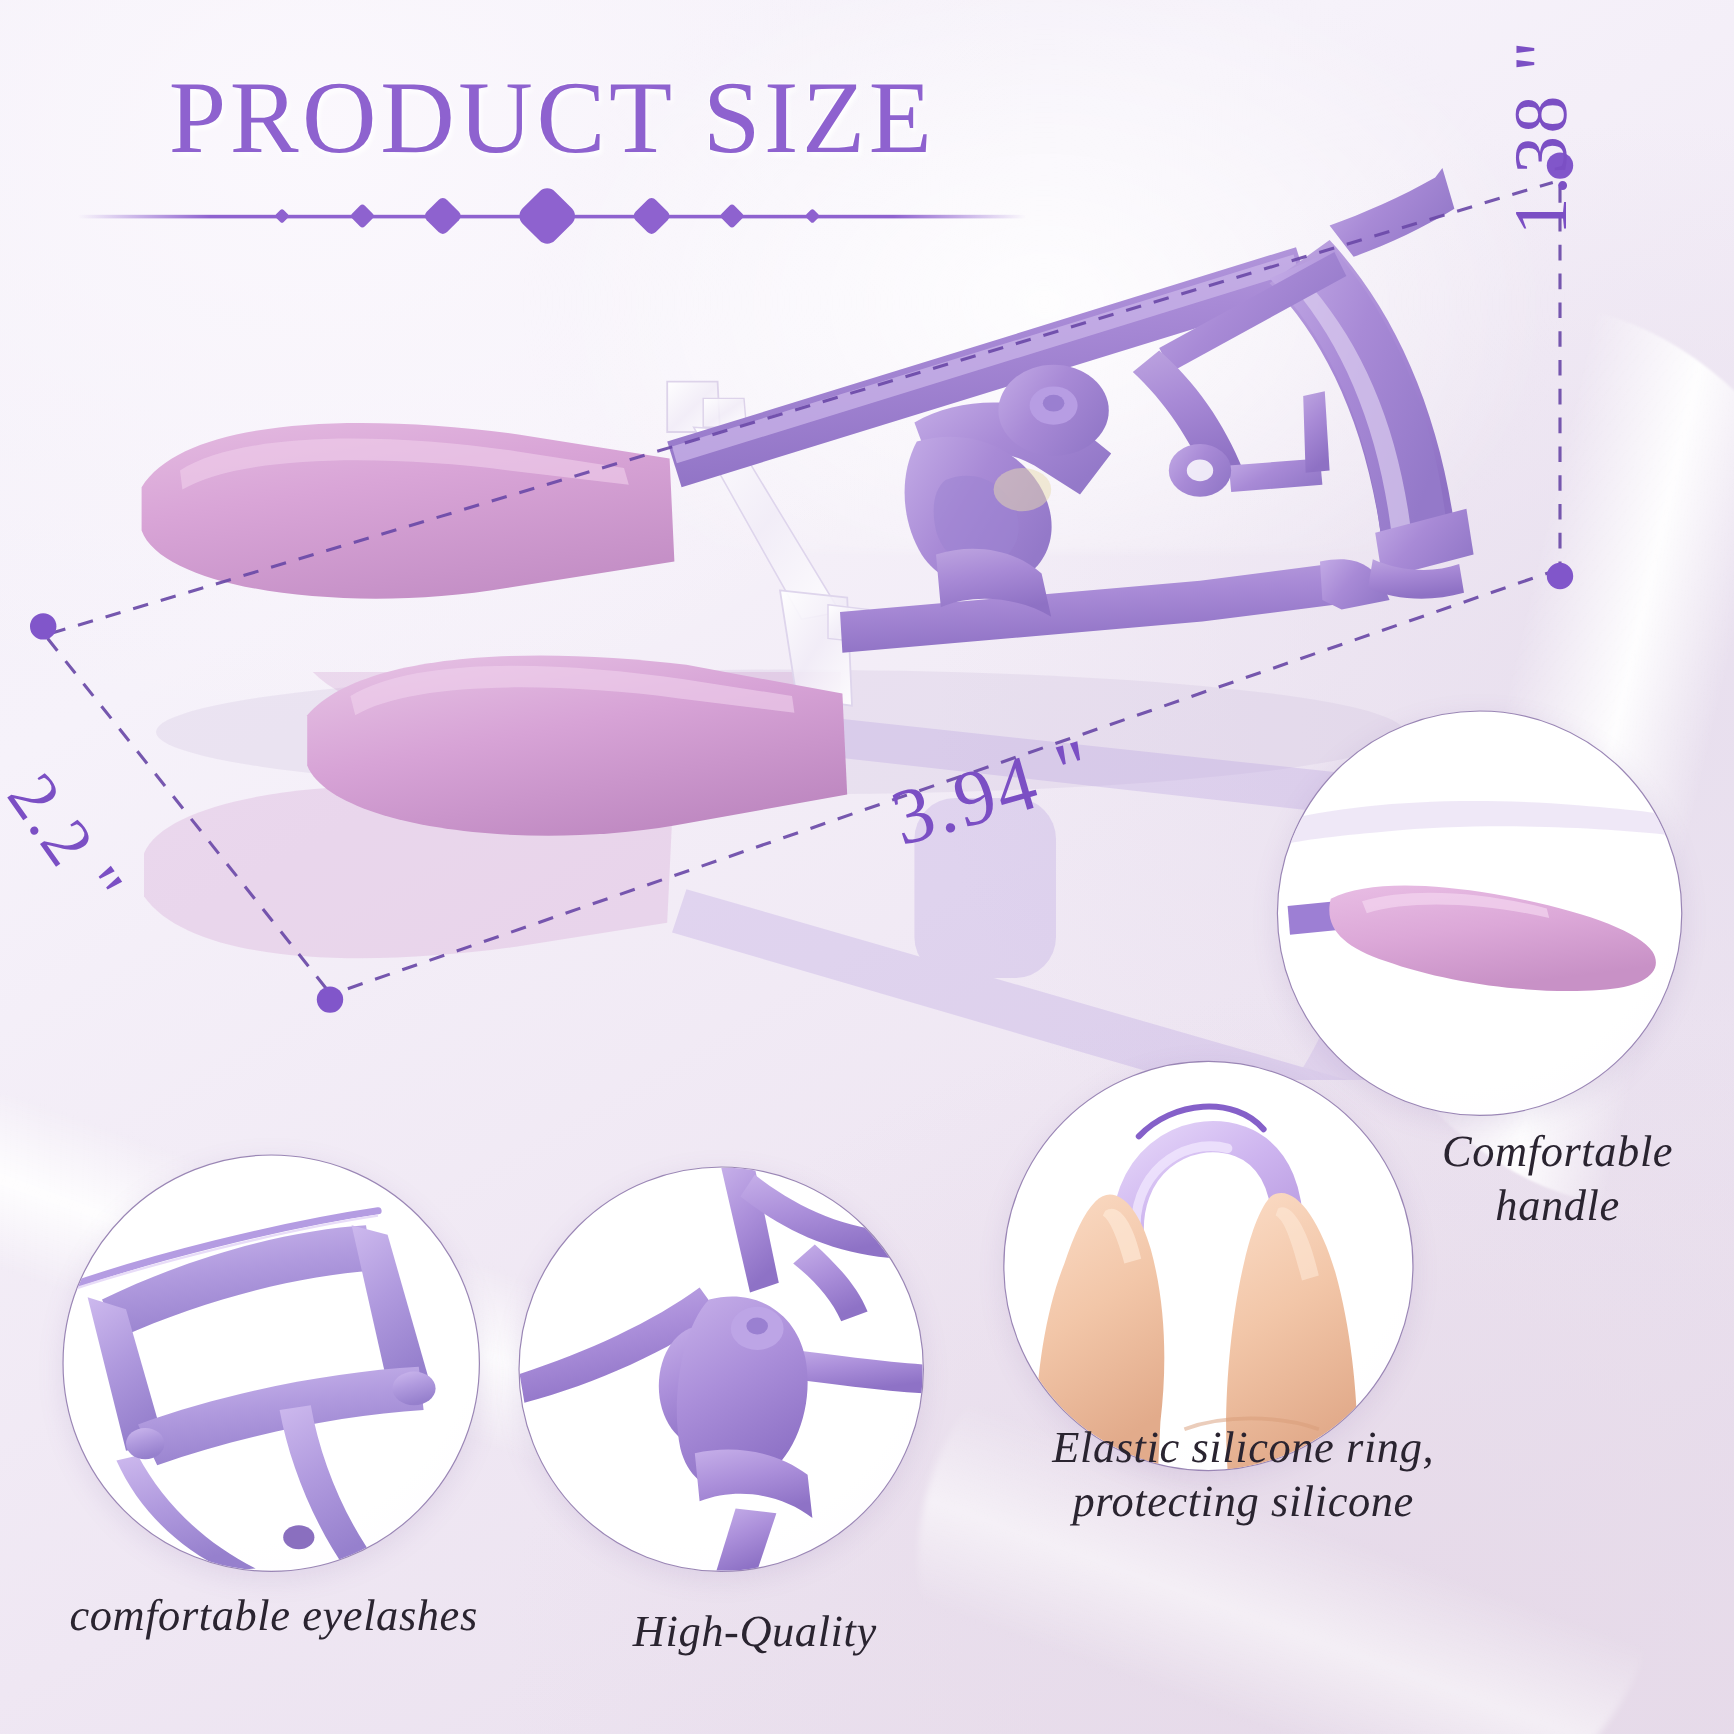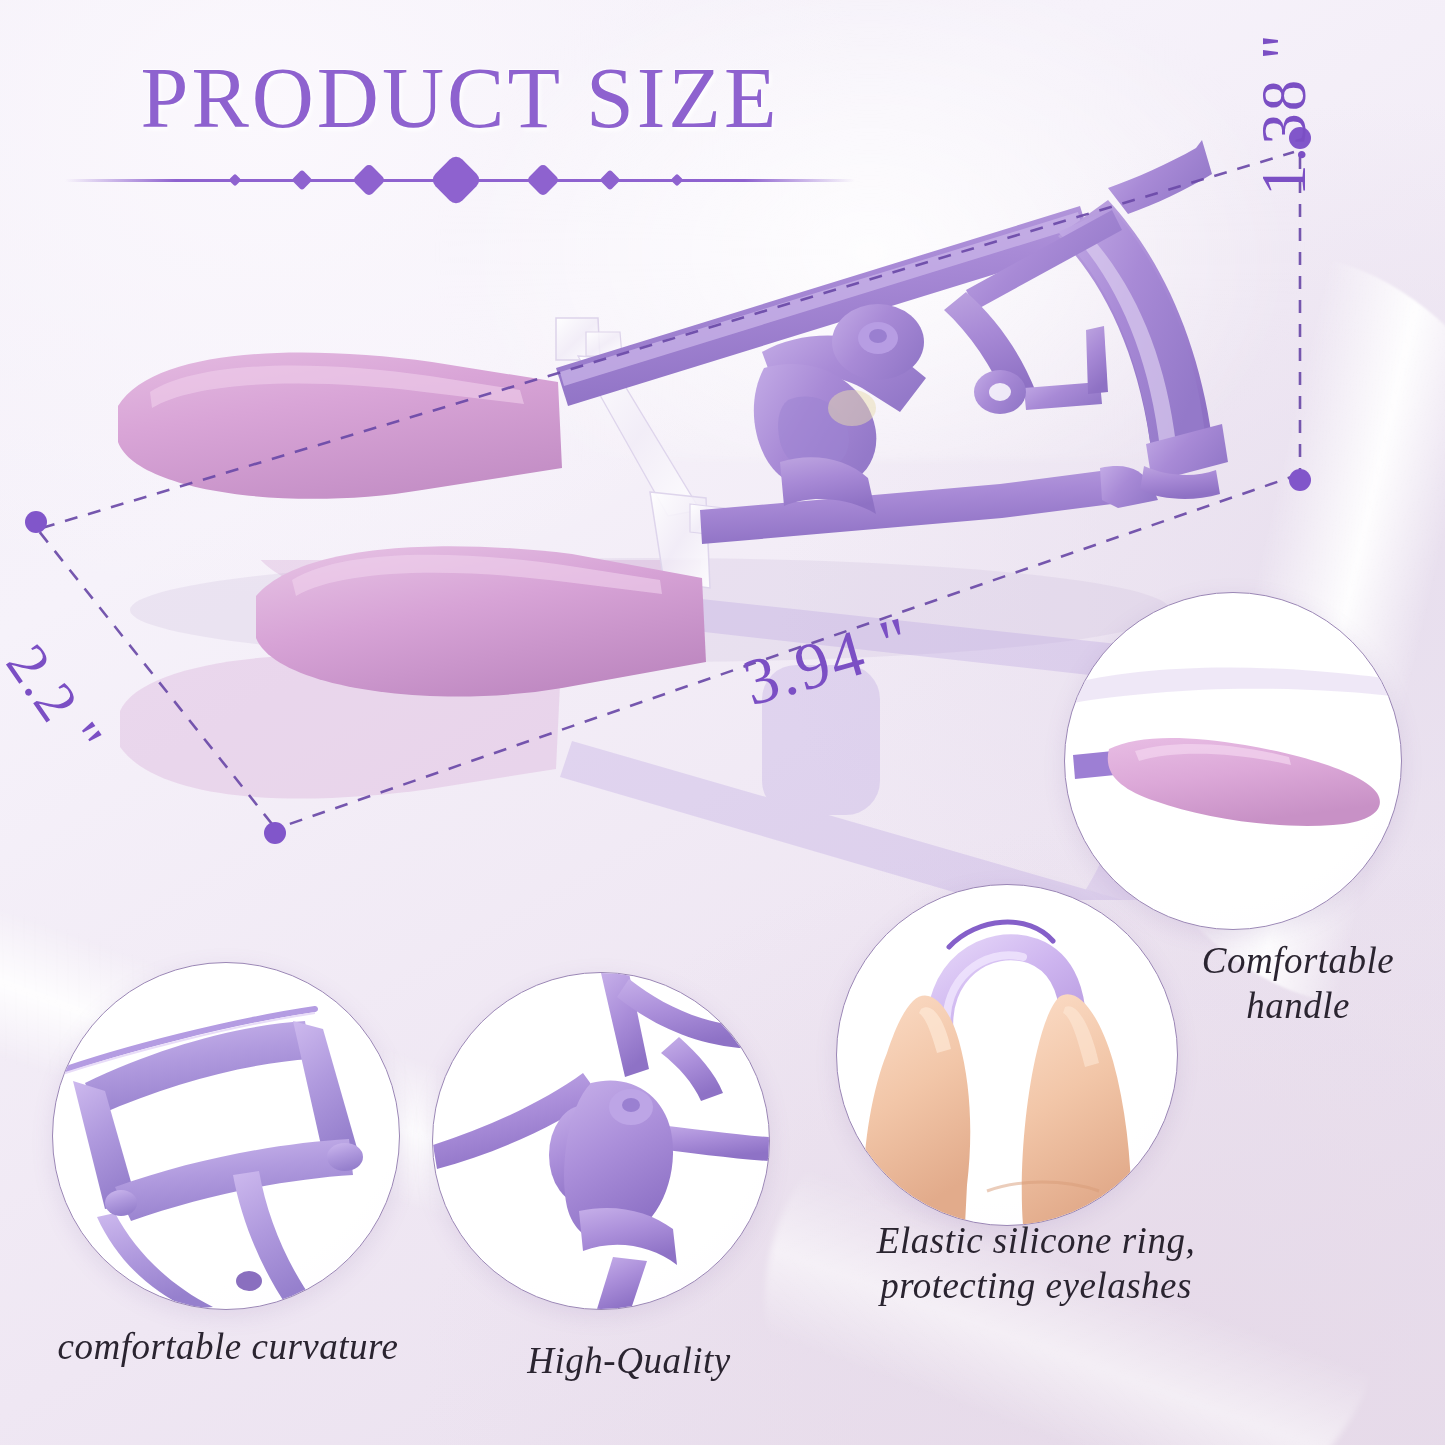--- a/index.html
+++ b/index.html
@@ -73,21 +73,21 @@
   .c2{left:432px;top:972px;width:336px;height:336px;}
   .c3{left:836px;top:884px;width:340px;height:340px;}
   .c4{left:1064px;top:592px;width:336px;height:336px;}
 
   
   .caption{position:absolute;text-align:center;color:#2a2430;
     font-family:"Liberation Serif",serif;font-style:italic;
     font-size:37px;line-height:1.22;letter-spacing:.5px;}
   #cap1{left:18px;top:1324px;width:420px;}
   #cap2{left:454px;top:1338px;width:350px;}
-  #cap3{left:826px;top:1218px;width:420px;}
+  #cap3{left:826px;top:1184px;width:420px;}
   #cap4{left:1148px;top:938px;width:300px;}
 </style>
 </head>
 <body>
 
 <div id="stage">
 
   <div class="swoosh sw4"></div>
   <div class="swoosh sw1"></div>
   <div class="swoosh sw2"></div>
@@ -333,27 +333,27 @@
       <path d="M206 208 C214 254 234 302 262 340 L236 346 C208 306 188 256 180 212 Z" fill="url(#f1)"></path>
 
       <ellipse cx="196" cy="318" rx="13" ry="10" fill="#8a6fbf"></ellipse>
 
       <ellipse cx="292" cy="194" rx="18" ry="14" fill="url(#f1)"></ellipse>
       <ellipse cx="68" cy="240" rx="16" ry="13" fill="url(#f1)"></ellipse>
     </svg>
   </div>
 
   <div class="caption" id="cap1">
-    <div>comfortable curvature</div>
+    <div>comfortable eyelashes</div>
   </div>
   <div class="caption" id="cap2">
     <div>High-Quality</div>
   </div>
   <div class="caption" id="cap3">
     <div>Elastic silicone ring,</div>
-    <div>protecting eyelashes</div>
+    <div>protecting silicone</div>
   </div>
   <div class="caption" id="cap4">
     <div>Comfortable</div>
     <div>handle</div>
   </div>
 
 </div>
 
 </body></html>

